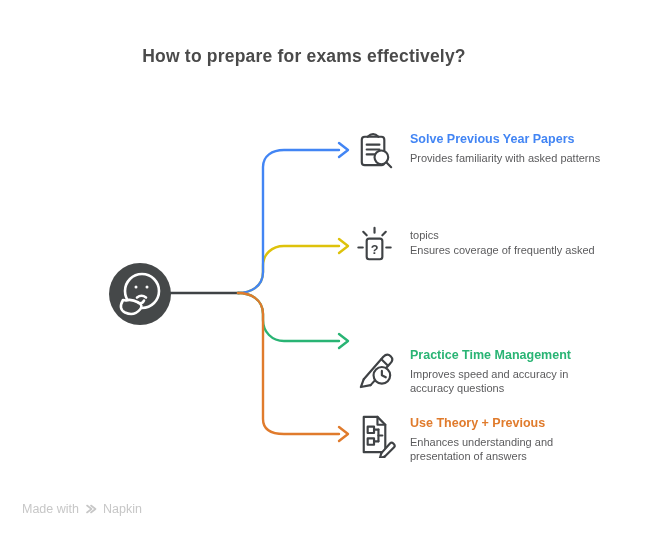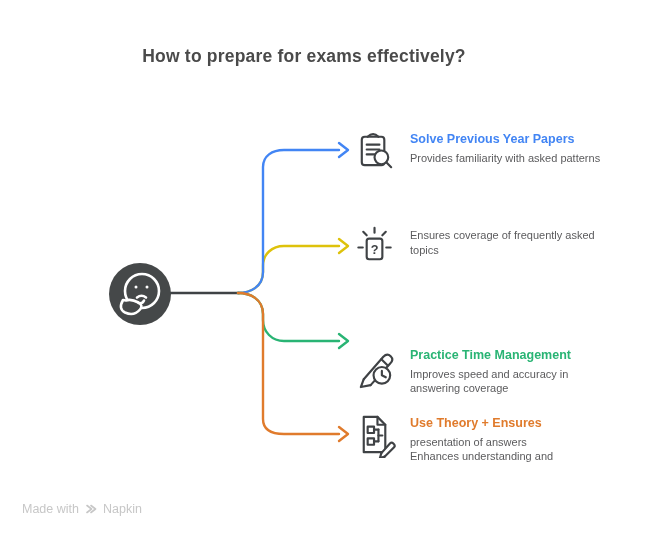--- a/index.html
+++ b/index.html
@@ -101,65 +101,65 @@
         <path d="M11.5,9 l3.5,3.5"></path>
         <path d="M34.5,9 l-3.5,3.5"></path>
         <path d="M6.5,25 h4.5"></path>
         <path d="M39.5,25 h-4.5"></path>
         <rect x="15" y="16" width="16" height="21" rx="2.5" fill="#ffffff"></rect>
         <text x="23" y="31.5" font-size="13" font-weight="bold" text-anchor="middle" fill="#3f4245" stroke="none" font-family="Liberation Sans, sans-serif">?</text>
       </g>
     </svg>
     <div class="branch-text">
       <div class="branch-desc">
+        <span>topics</span>
         <span>Ensures coverage of frequently asked</span>
-        <span>topics</span>
       </div>
     </div>
   </div>
 
   <div class="branch-row row3">
     <svg class="icon-box" viewBox="0 0 48 48">
       <g class="ic">
         <path d="M12,37 L32,14 Q36,10 39.5,13.5 Q43,17 39,21 L19,43"></path>
         <path d="M12,37 L9,45 L19,43"></path>
         <path d="M30,16.5 L36.5,23"></path>
         <circle cx="30.5" cy="33" r="8.5" fill="#ffffff"></circle>
         <path d="M30.5,28.5 L30.5,33 L34.5,35"></path>
       </g>
     </svg>
     <div class="branch-text">
       <div class="branch-title t-green">Practice Time Management</div>
       <div class="branch-desc">
         <span>Improves speed and accuracy in</span>
-        <span>answering coverage</span>
+        <span>accuracy questions</span>
       </div>
     </div>
   </div>
 
   <div class="branch-row row4">
     <svg class="icon-box" viewBox="0 0 48 48">
       <g class="ic">
         <path d="M12,6 h14 l8,8 v28 h-22 z"></path>
         <path d="M26,6 v8 h8"></path>
         <rect x="16" y="16" width="6.5" height="6.5"></rect>
         <rect x="16" y="28" width="6.5" height="6.5"></rect>
         <path d="M22.5,19 h4.5"></path>
           <path d="M22.5,31 h4.5"></path>
           <path d="M27,19 v12"></path>
           <path d="M27,25 h4"></path>
         <path d="M30,43 L39,33 Q40.5,31.5 42.5,33.5 Q44.5,35.5 43,37 L33,47" fill="#ffffff"></path>
         <path d="M30,43 l-1.5,5 l5,-1.5"></path>
       </g>
     </svg>
     <div class="branch-text">
-      <div class="branch-title t-orange">Use Theory + Ensures</div>
+      <div class="branch-title t-orange">Use Theory + Previous</div>
       <div class="branch-desc">
+        <span>Enhances understanding and</span>
         <span>presentation of answers</span>
-        <span>Enhances understanding and</span>
       </div>
     </div>
   </div>
 
   <div class="footer">
     <span>Made with</span>
     <svg width="14" height="14" viewBox="0 0 14 14">
       <g fill="none" stroke="#c7c7c7" stroke-width="1.6" stroke-linecap="round" stroke-linejoin="round">
         <path d="M3,3.5 L7.5,7 L3,10.5"></path>
         <path d="M7,3.5 L11.5,7 L7,10.5"></path>

